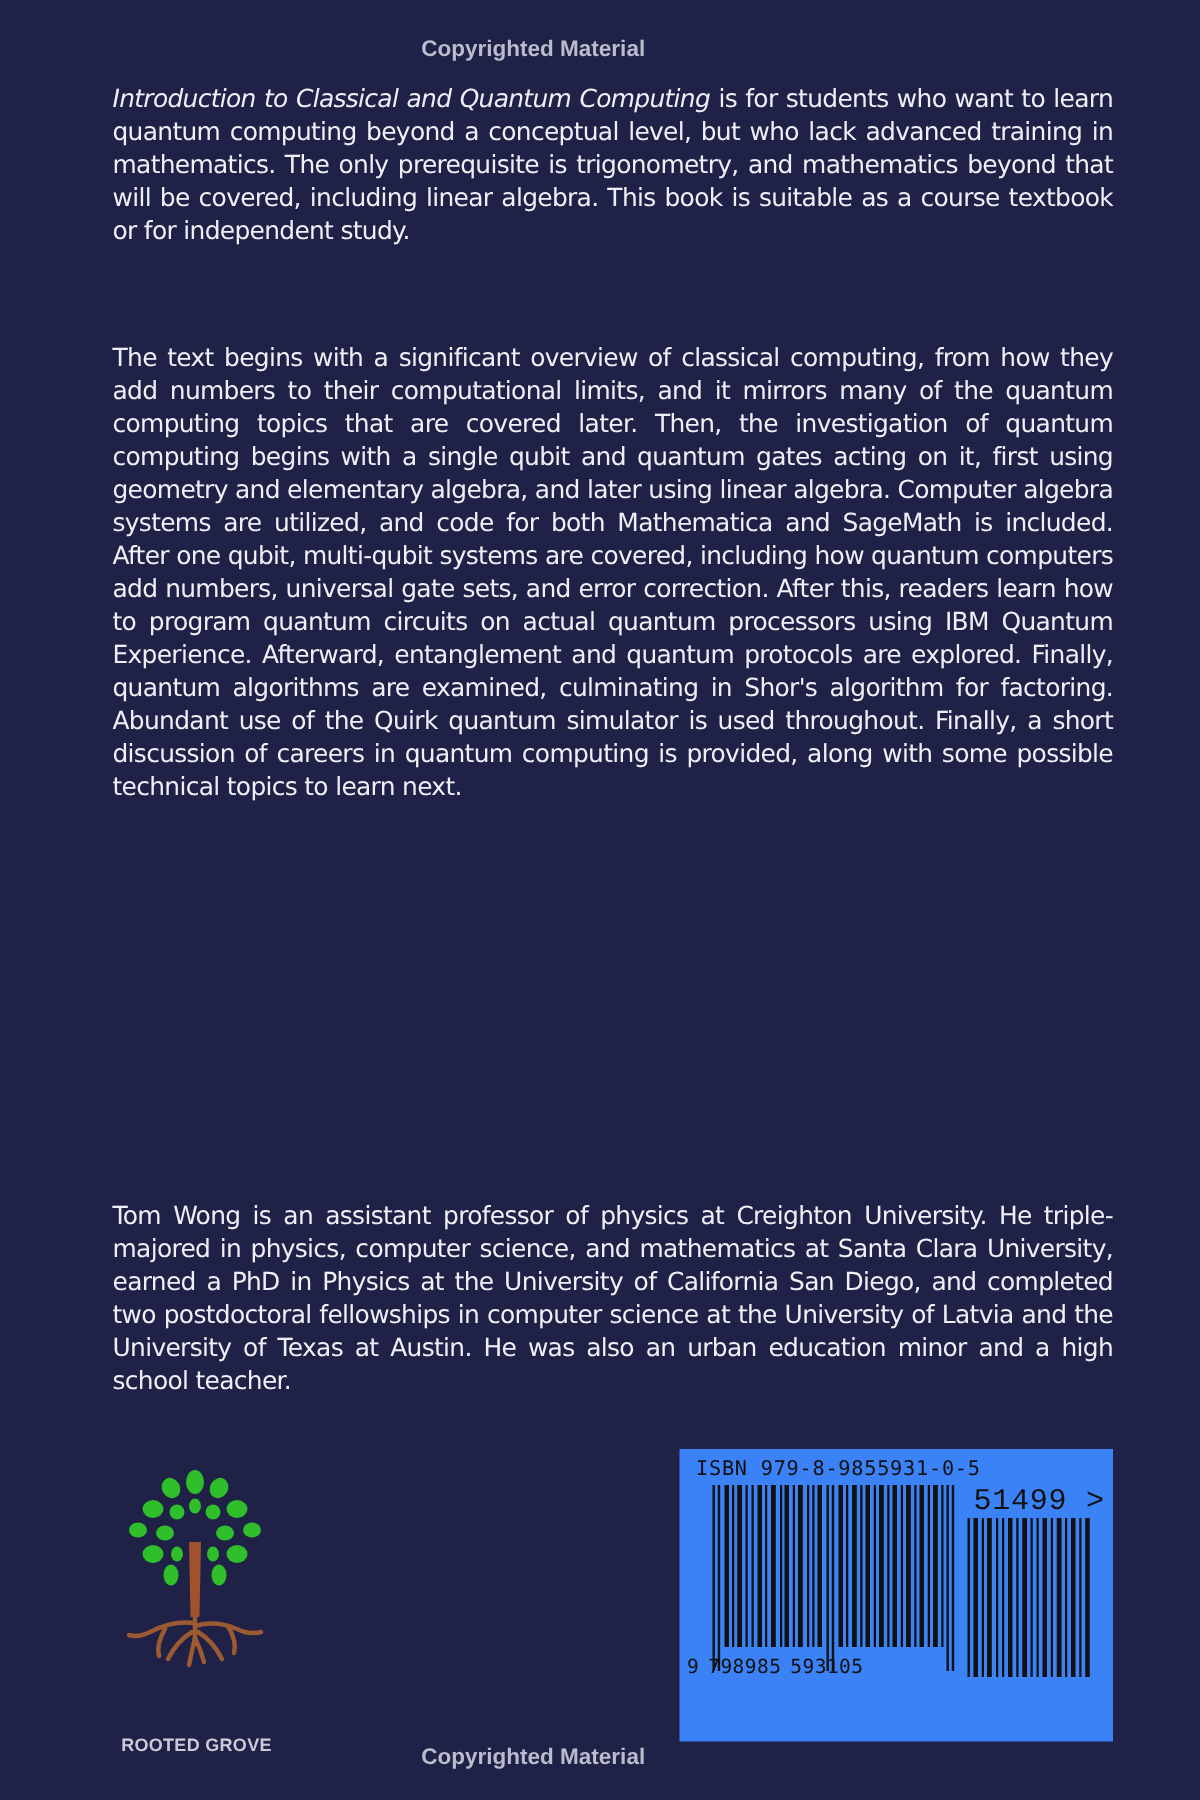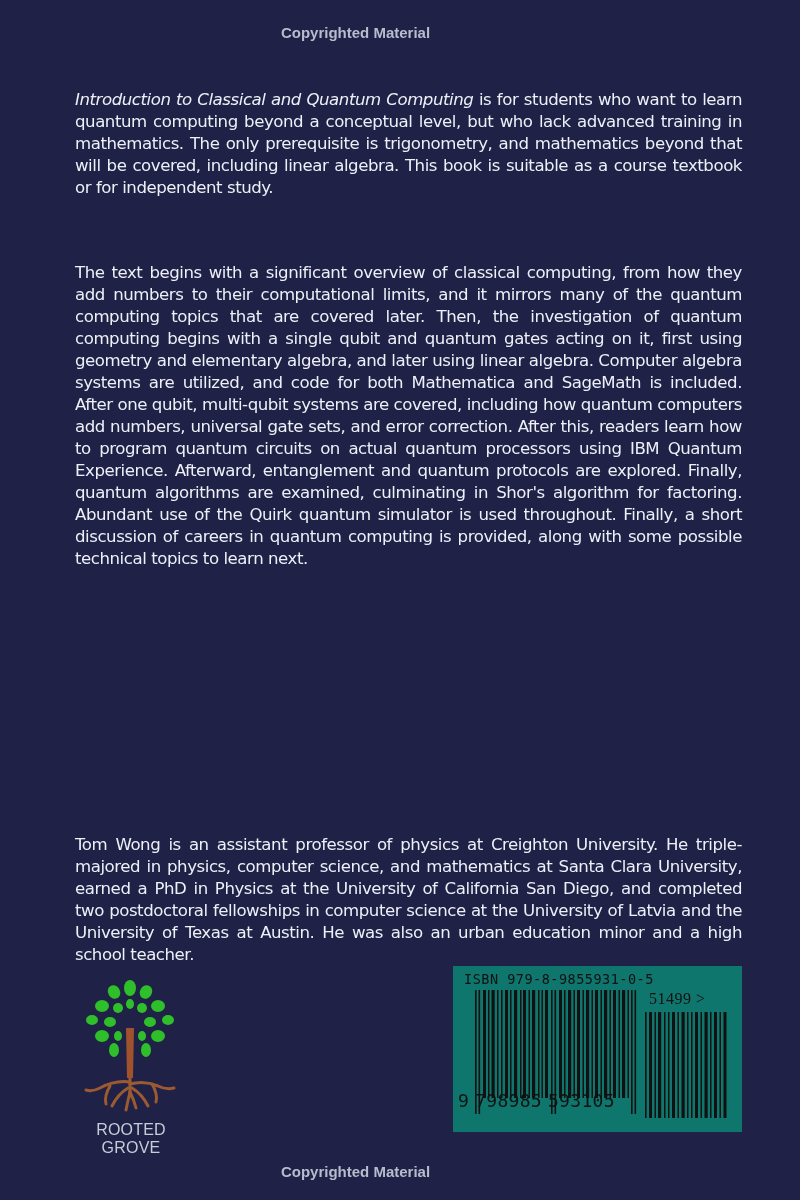--- a/index.html
+++ b/index.html
@@ -33,72 +33,71 @@
       position: absolute;
       left: 75px;
       width: 667px;
       font-family: "DejaVu Sans", sans-serif;
       font-size: 16.6px;
       line-height: 22px;
       text-align: justify;
       color: #eef0f7;
       letter-spacing: -0.45px;
       word-spacing: 0px;
-      margin-top: 34px;
     }
     .text-block p { margin: 0; }
     #desc1 { top: 55px; }
     #desc2 { top: 228px; }
     #bio { top: 800px; }
     .title-italic { font-style: italic; }
 
     .publisher-logo {
       position: absolute;
       left: 70px;
       top: 978px;
       width: 120px;
       height: 150px;
     }
     .publisher-name {
       position: absolute;
       left: 66px;
-      top: 1121px;
+      top: 1156px;
       width: 130px;
       text-align: center;
       font-family: "Liberation Sans", sans-serif;
-      font-weight: normal;
-      font-size: 16px;
+      font-weight: bold;
+      font-size: 12px;
       color: #c9ccd8;
       letter-spacing: 0.2px;
     }
 
     .barcode-box {
       position: absolute;
       left: 453px;
       top: 966px;
       width: 289px;
-      height: 166px;
-      background: #0f766e;
+      height: 195px;
+      background: #3b82f6;
     }
     .isbn-label {
       position: absolute;
       left: 11px;
       top: 5px;
       font-family: "DejaVu Sans Mono", monospace;
       font-size: 13.5px;
       color: #111;
       letter-spacing: 0.5px;
       white-space: pre;
     }
     .price-code {
       position: absolute;
       left: 196px;
       top: 24px;
-      font-family: Liberation Serif, serif;
-      font-size: 16px;
+      font-family: Liberation Mono, monospace;
+      font-size: 20px;
       color: #111;
       letter-spacing: 0.5px;
       white-space: pre;
     }
     .barcode-main {
       position: absolute;
       left: 20px;
       top: 24px;
       width: 164px;
       height: 124px;
@@ -106,23 +105,23 @@
     .barcode-addon {
       position: absolute;
       left: 190px;
       top: 46px;
       width: 86px;
       height: 106px;
     }
     .barcode-digits {
       position: absolute;
       left: 5px;
-      top: 124px;
+      top: 138px;
       font-family: "DejaVu Sans Mono", monospace;
-      font-size: 18px;
+      font-size: 13px;
       color: #111;
       white-space: pre;
       letter-spacing: 0.3px;
     }
     .digit-gap {
       display: inline-block;
       width: 6px;
     }
   </style>
 </head>

